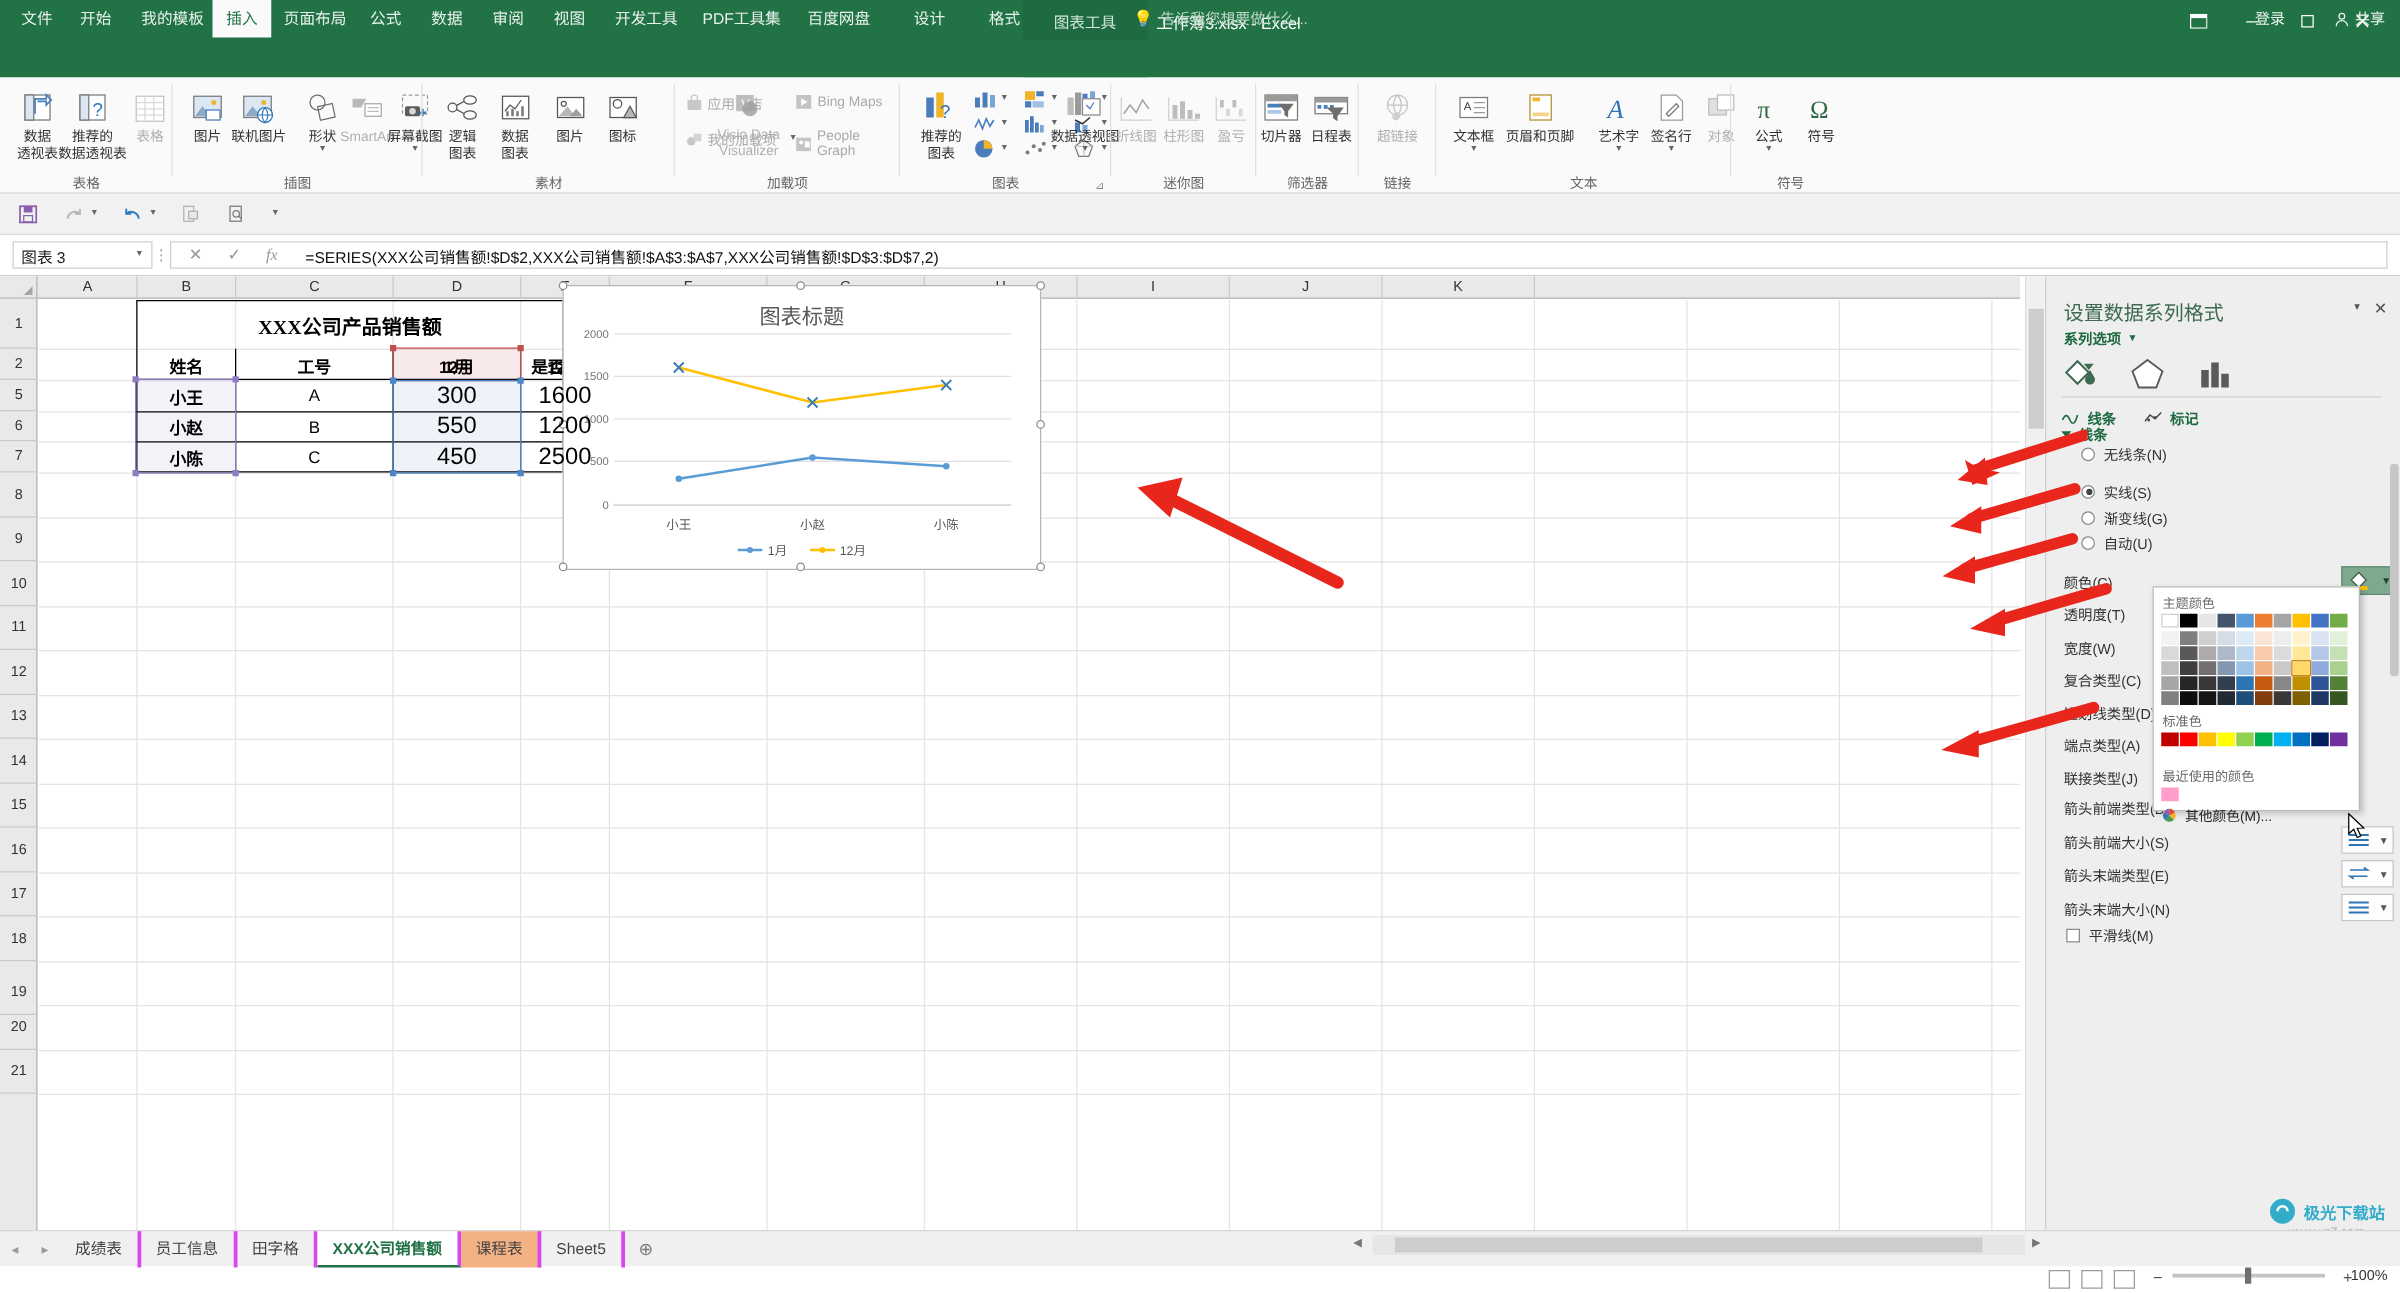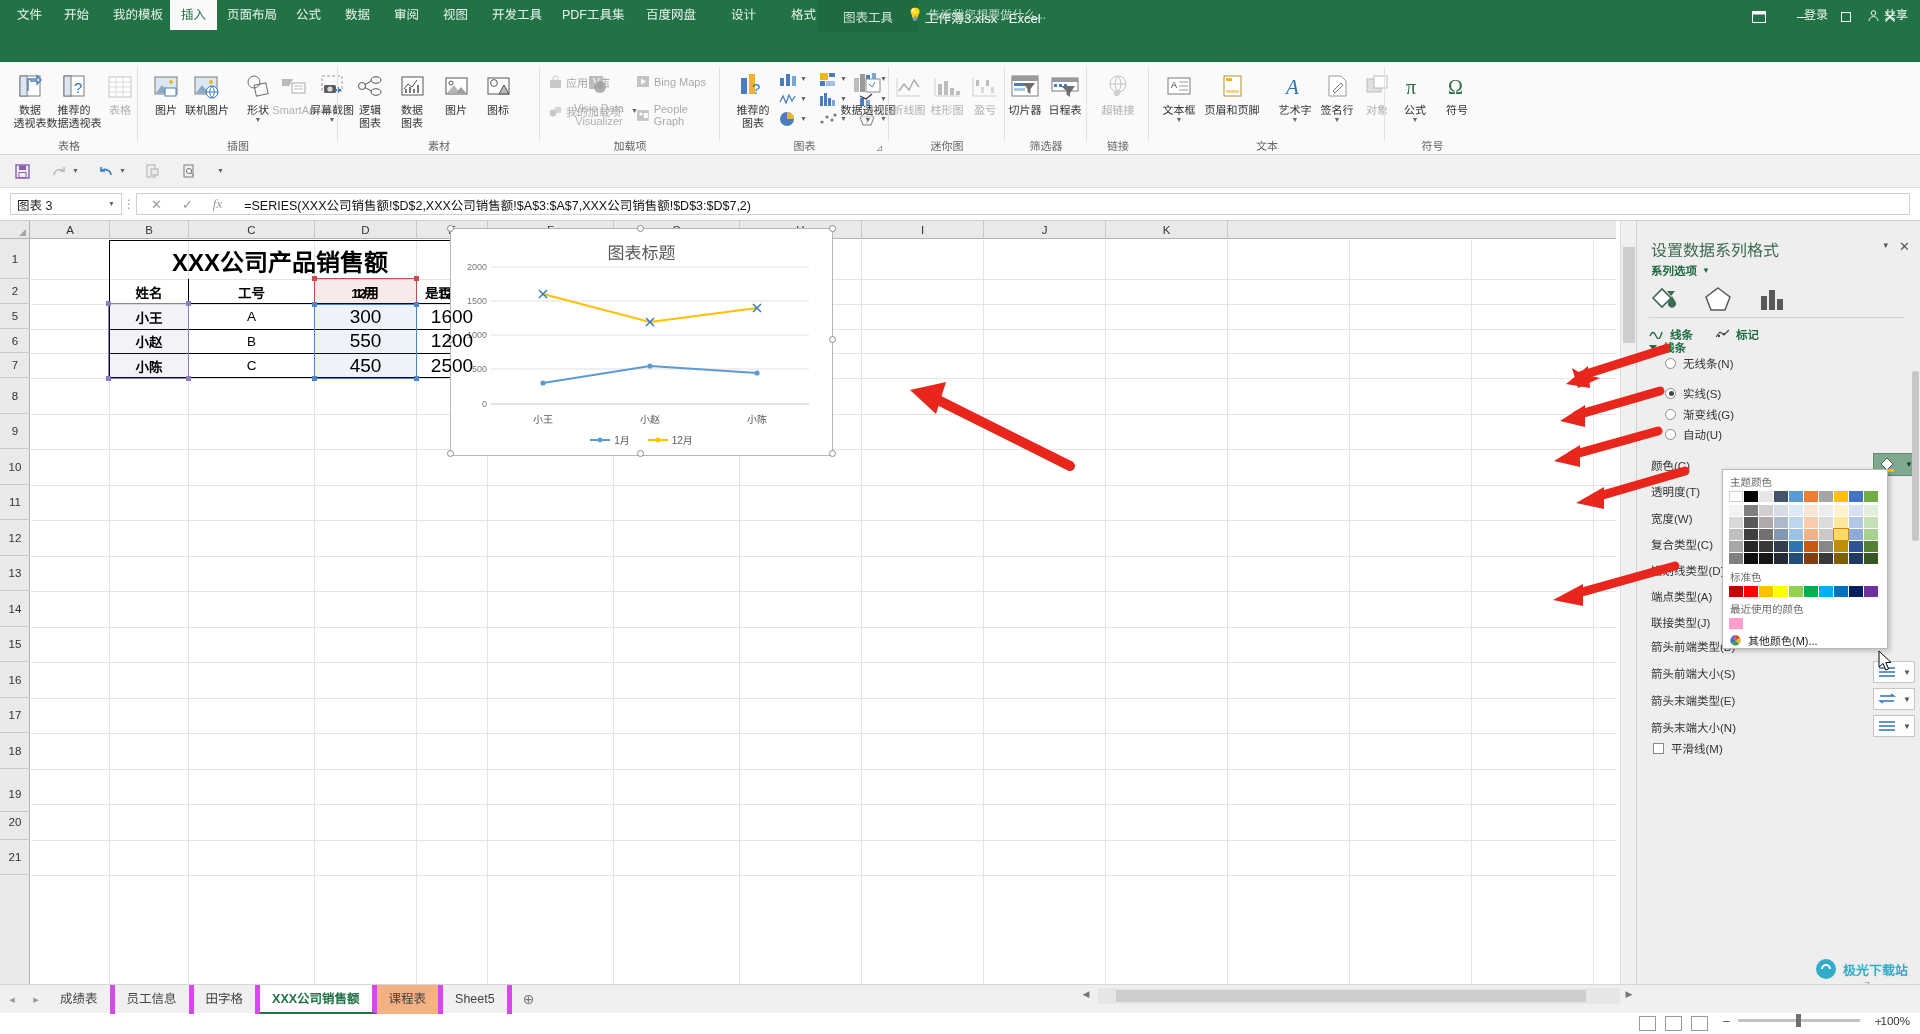--- a/index.html
+++ b/index.html
@@ -84,22 +84,22 @@
   .rowcell{ position:absolute; left:0; width:30px; text-align:center; font-size:11.5px;
     color:#333; border-bottom:1px solid #c9c9c9; display:flex; align-items:center;
     justify-content:center; }
   .cellsarea{ position:absolute; left:31px; top:19px; width:1585px; height:744px; }
   .gline-v{ position:absolute; top:0; width:1px; height:744px; background:#e4e4e4; }
   .gline-h{ position:absolute; left:0; height:1px; width:1585px; background:#e4e4e4; }
 
   .dcell{ position:absolute; display:flex; align-items:center; justify-content:center;
     font-size:15px; color:#000; }
   .tbl-border{ position:absolute; border:1.3px solid #000; }
-  .tbl-title{ position:absolute; font-weight:bold; font-size:24px; display:flex;
-    align-items:center; justify-content:center; color:#000; }
+  .tbl-title{ position:absolute; font-weight:bold; font-size:16px; display:flex;
+    align-items:center; justify-content:center; color:#000;font-family:Liberation Serif, serif; }
   .hdr-cell{ font-weight:bold; font-size:13.5px; }
   .big-num{ font-size:19px; }
   .sel-purple{ position:absolute; border:1.5px solid #8e7cc3; background:rgba(142,124,195,0.10); }
   .sel-blue{ position:absolute; border:1.5px solid #4a86c8; background:rgba(74,134,200,0.10); }
   .sel-red{ position:absolute; border:1.5px solid #c0504d; background:rgba(192,80,77,0.12); }
   .handle{ position:absolute; width:5px; height:5px; }
 
   
   .chartbox{ position:absolute; left:450px; top:228px; width:383px; height:228px;
     background:#fff; border:1px solid #b6b6b6; }
@@ -167,21 +167,21 @@
   .arrow{ position:absolute; }
 
   
   .vscroll{ position:absolute; right:284px; top:221px; width:16px; height:763px; background:#f0f0f0;
     border-left:1px solid #ddd; }
   .vthumb{ position:absolute; left:2px; top:26px; width:12px; height:96px; background:#cdcdcd; }
   .sheetbar{ position:absolute; left:0; top:984px; width:1920px; height:29px; background:#f0f0f0;
     border-top:1px solid #d6d6d6; display:flex; align-items:center; }
   .navarr{ width:24px; text-align:center; color:#9a9a9a; font-size:11px; }
   .stab{ height:29px; line-height:29px; padding:0 12px; font-size:12.5px; color:#444;
-    border-right:5px solid #d946ef; }
+    border-right:3px solid #d946ef; }
   .stab.active{ background:#fff; color:#217346; font-weight:600; border-bottom:2.5px solid #217346; }
   .stab.orange{ background:#f4b183; }
   .addsheet{ width:34px; text-align:center; color:#777; font-size:14px; }
   .hscroll{ position:absolute; right:300px; top:988px; width:522px; height:16px; background:#e6e6e6; }
   .hthumb{ position:absolute; left:18px; top:2px; width:470px; height:12px; background:#cdcdcd; }
   .harr{ position:absolute; top:989px; width:14px; text-align:center; font-size:9px; color:#777; }
   .statusbar{ position:absolute; left:0; top:1013px; width:1920px; height:21px; background:#f0f0f0;
     border-top:1px solid #dcdcdc; display:flex; align-items:center; font-size:11.5px; color:#333; }
   .sbitem{ margin-left:14px; }
   .viewbtns{ position:absolute; right:212px; top:1016px; display:flex; gap:9px; }
@@ -1174,21 +1174,21 @@
       <div class="sw" style="background:#ffc000"></div>
       <div class="sw" style="background:#ffff00"></div>
       <div class="sw" style="background:#92d050"></div>
       <div class="sw" style="background:#00b050"></div>
       <div class="sw" style="background:#00b0f0"></div>
       <div class="sw" style="background:#0070c0"></div>
       <div class="sw" style="background:#002060"></div>
       <div class="sw" style="background:#7030a0"></div>
     </div>
 
-    <div class="cpop-h" style="padding-top:4px">最近使用的颜色</div>
+    <div class="cpop-h" style="padding-top:16px">最近使用的颜色</div>
     <div class="recent">
       <div class="sw" style="background:#ff9ecb"></div>
     </div>
 
     <div class="more">
       <svg width="13" height="13" viewBox="0 0 13 13">
           <circle cx="6.5" cy="6.5" r="5.5" fill="#e0e0e0"></circle>
           <path d="M6.5 6.5 L6.5 1 A5.5 5.5 0 0 1 11 4 z" fill="#e8442f"></path>
           <path d="M6.5 6.5 L11 4 A5.5 5.5 0 0 1 10 10 z" fill="#f0b429"></path>
           <path d="M6.5 6.5 L10 10 A5.5 5.5 0 0 1 3 10 z" fill="#3d9b4f"></path>

